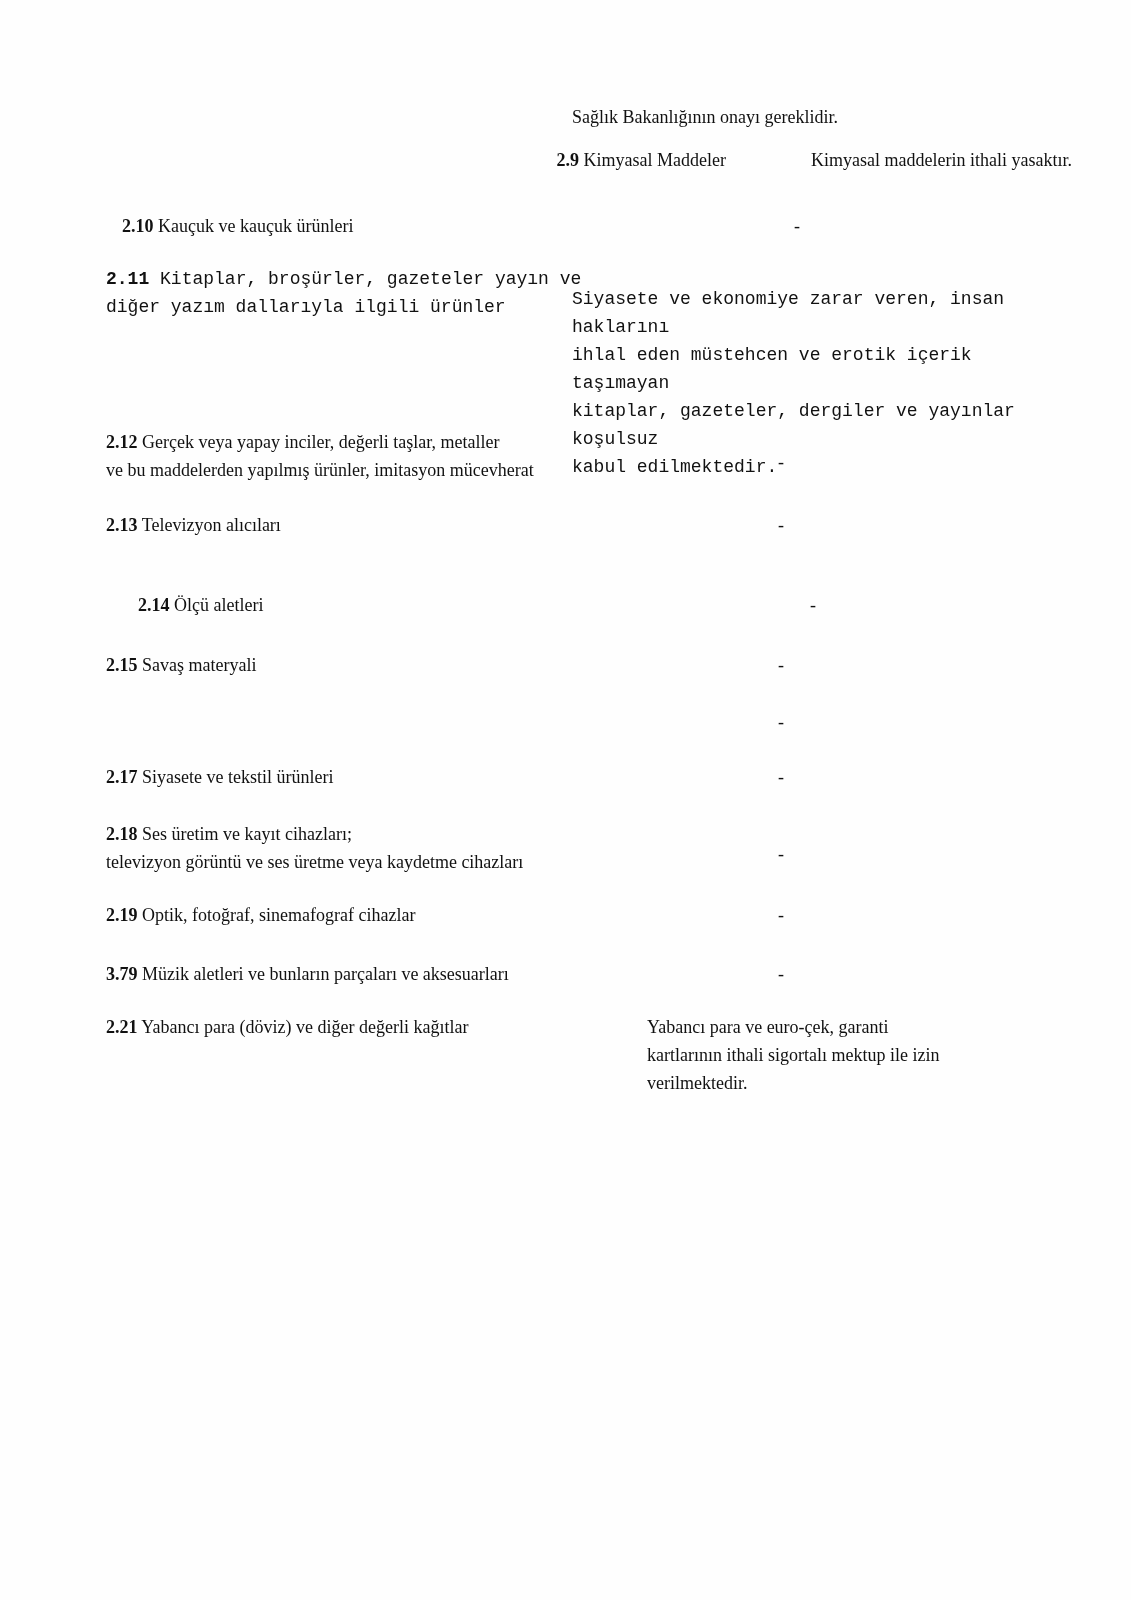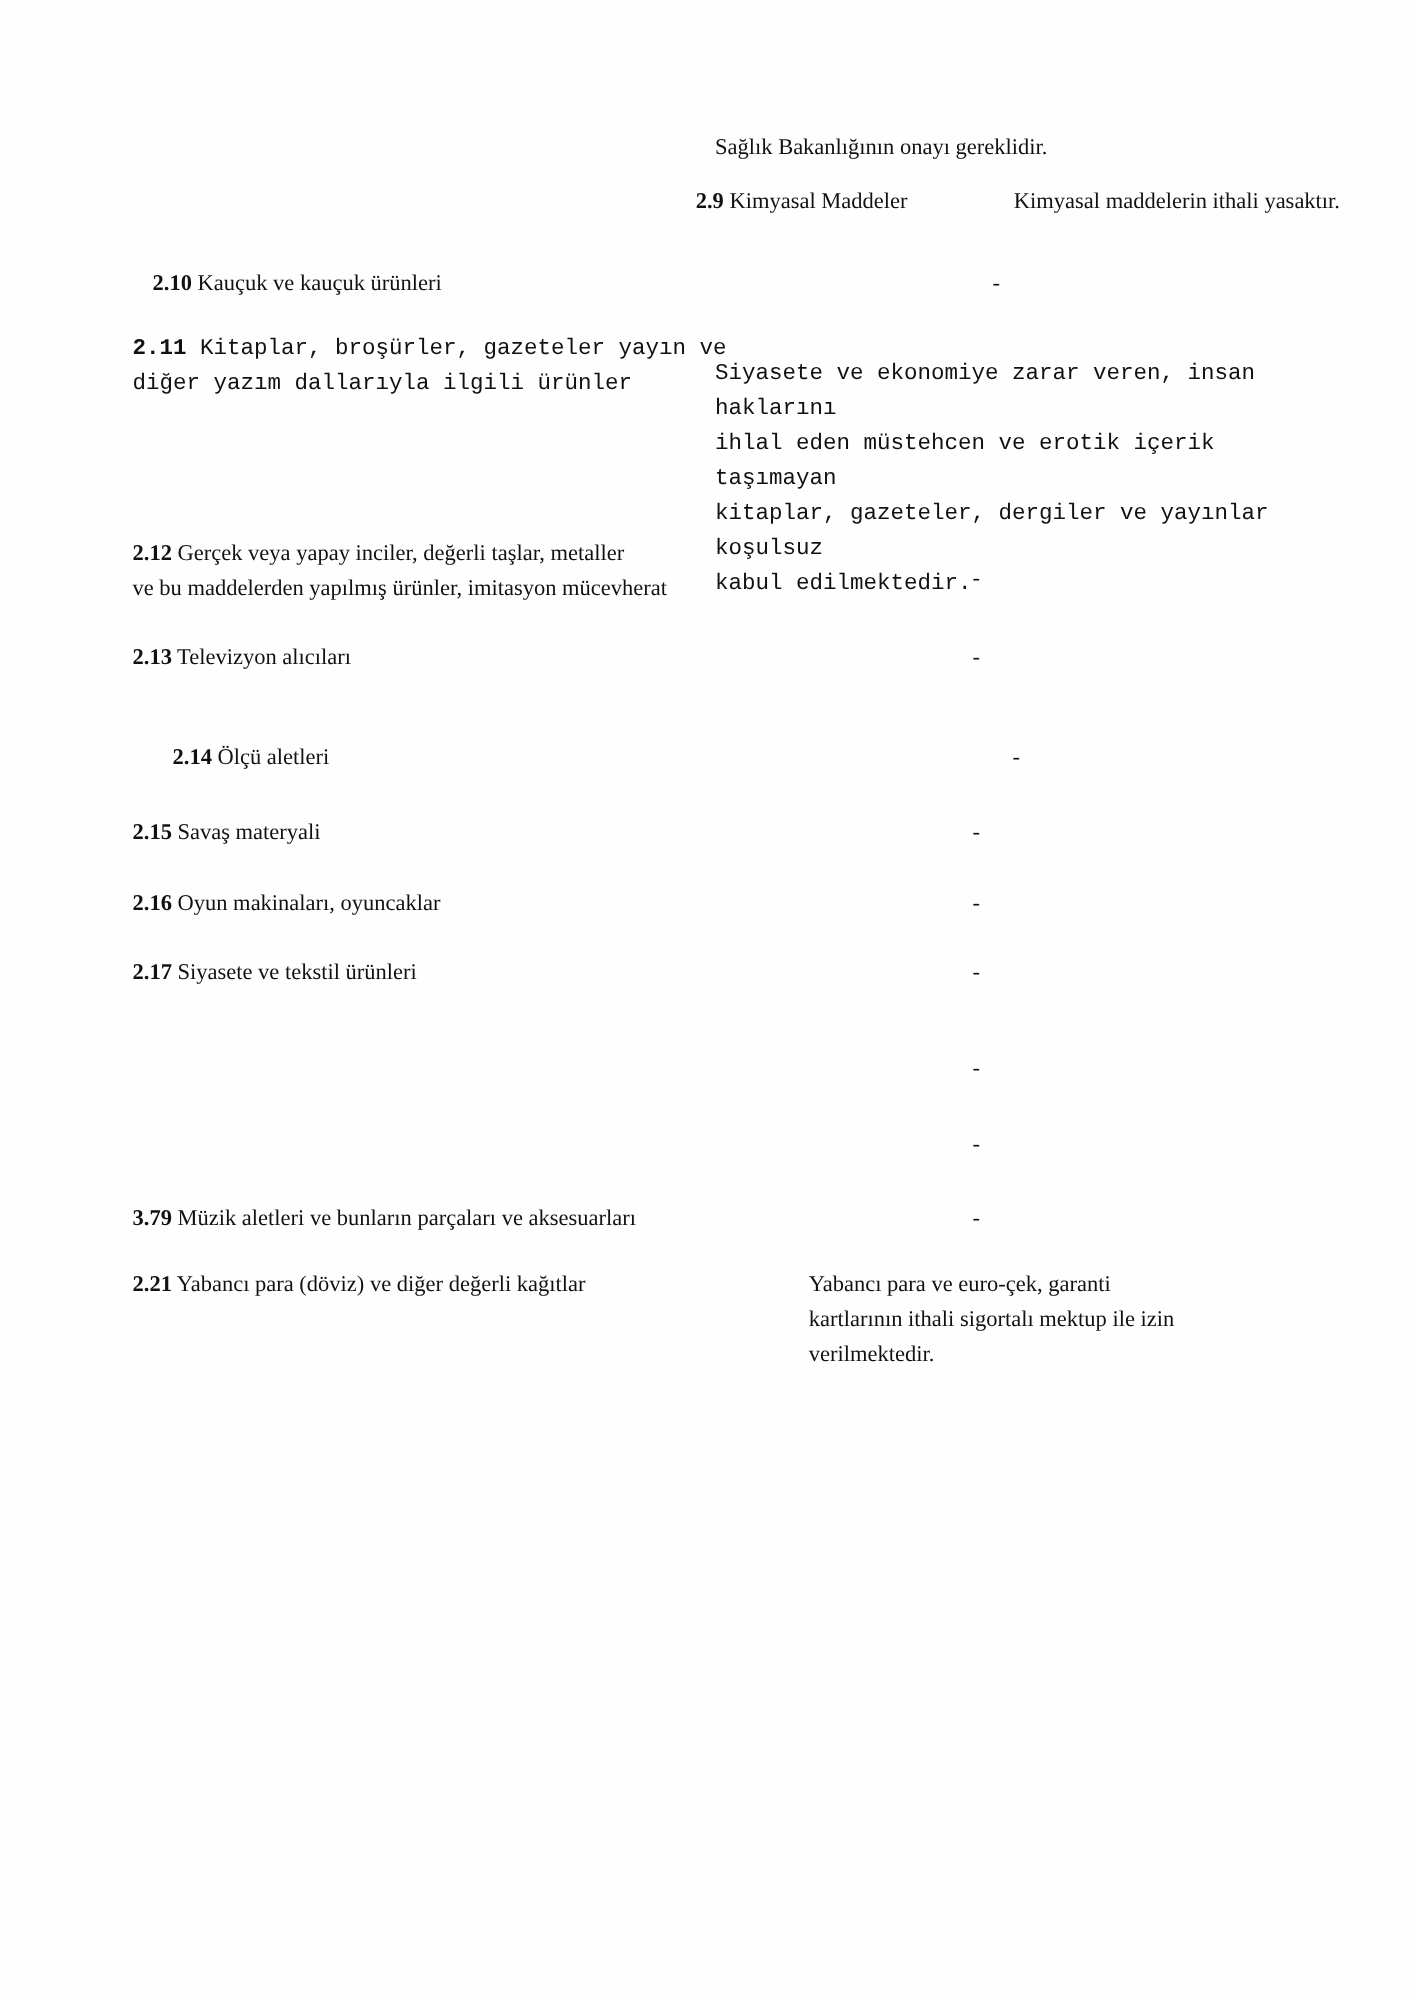--- a/index.html
+++ b/index.html
@@ -86,34 +86,36 @@
     <div class="left"><b class="num">2.14</b> <span>Ölçü aletleri</span></div>
     <div class="rcell dash">-</div>
   </div>
 
   <div class="row r7">
     <div class="left"><b class="num">2.15</b> <span>Savaş materyali</span></div>
     <div class="rcell dash">-</div>
   </div>
 
   <div class="row r8">
-    <div class="left"><b class="num">2.16</b> <span>Oyun makinaları, oyuncaklar</span></div>
     <div class="rcell dash">-</div>
   </div>
 
   <div class="row r9">
     <div class="left"><b class="num">2.17</b> <span>Siyasete ve tekstil ürünleri</span></div>
     <div class="rcell dash">-</div>
   </div>
 
   <div class="row r10">
+    <div class="left"><b class="num">2.18</b> <span>Ses üretim ve kayıt cihazları;
+televizyon görüntü ve ses üretme veya kaydetme cihazları</span></div>
     <div class="rcell dash from-line2">-</div>
   </div>
 
   <div class="row r11">
+    <div class="left"><b class="num">2.19</b> <span>Optik, fotoğraf, sinemafograf cihazlar</span></div>
     <div class="rcell dash">-</div>
   </div>
 
   <div class="row r12">
     <div class="left"><b class="num">3.79</b> <span>Müzik aletleri ve bunların parçaları ve aksesuarları</span></div>
     <div class="rcell dash">-</div>
   </div>
 
   <div class="row r13">
     <div class="left"><b class="num">2.21</b> <span>Yabancı para (döviz) ve diğer değerli kağıtlar</span></div>

